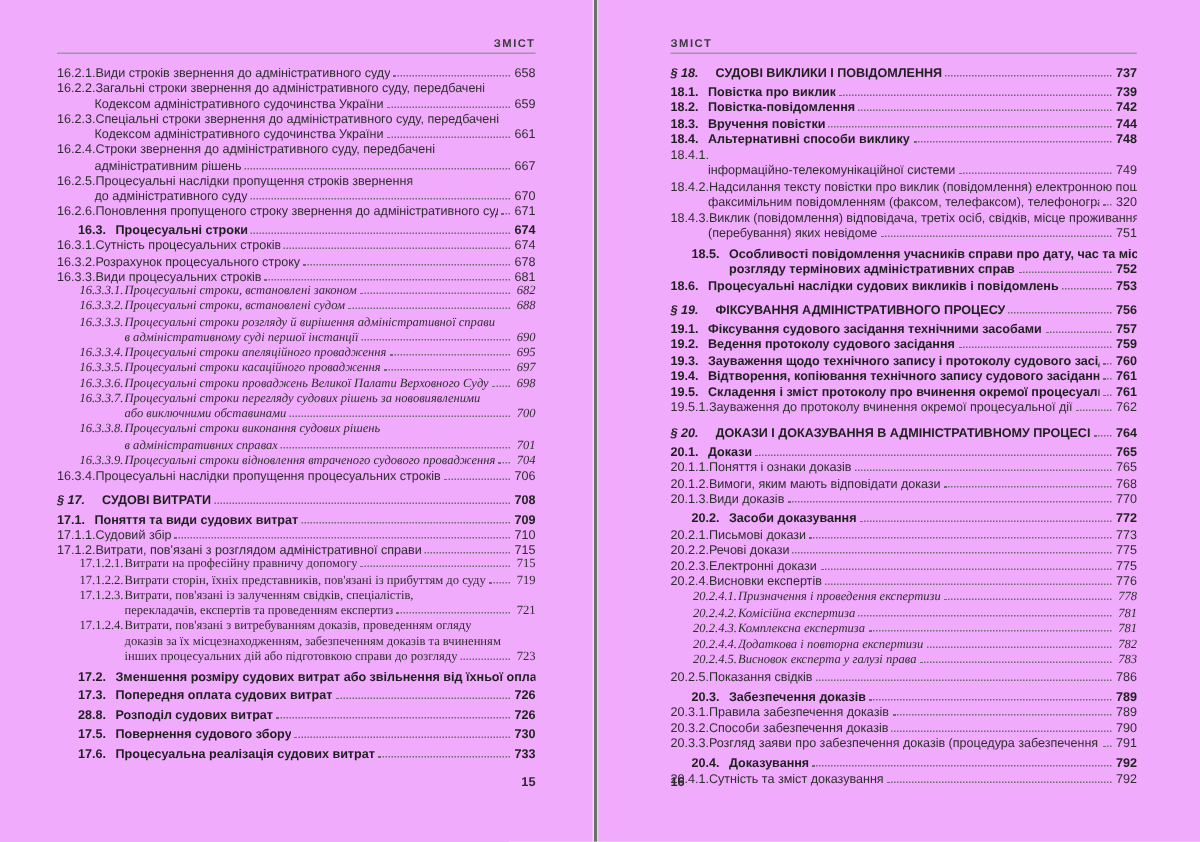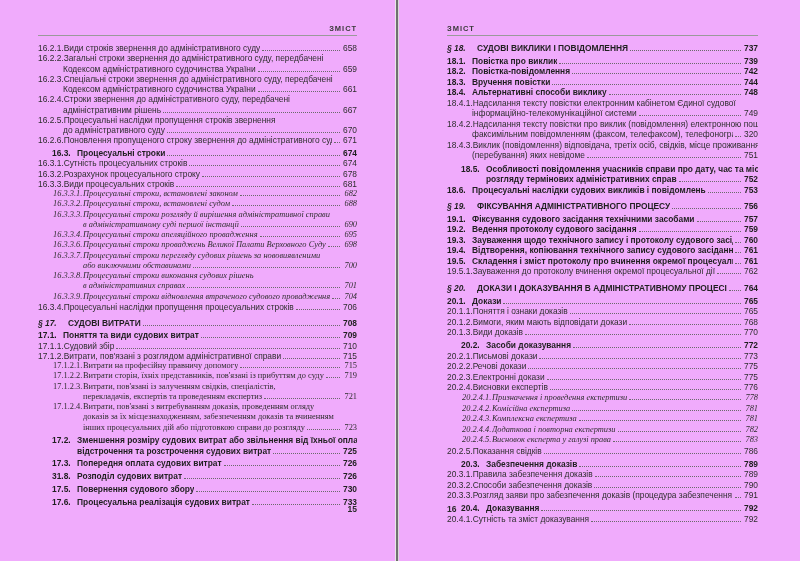--- a/index.html
+++ b/index.html
@@ -73,21 +73,21 @@
     height: 1px;
   }
   .pg { flex: 0 0 auto; min-width: 15px; text-align: right; }
 
   .gap-lg { margin-top: 6px; }
   .gap-sm { margin-top: 2.5px; margin-left: 14px; }
   .lvl-s { margin-bottom: 2px; }
 
   .folio {
     position: absolute;
-    top: 480px;
+    top: 492px;
     width: 100%;
     font-size: 8.5px;
     font-weight: bold;
     color: #2a2a2a;
   }
   .folio-right { text-align: right; }
   .folio-left  { text-align: left; }
 </style>
 </head>
 <body>
@@ -220,20 +220,28 @@
         <div class="entry lvl-4 italic">
           <div class="line">
             <span class="num">16.3.3.4.</span>
             <span class="txt">Процесуальні строки апеляційного провадження</span>
             <span class="dots"></span>
             <span class="pg">695</span>
           </div>
         </div>
         <div class="entry lvl-4 italic">
           <div class="line">
+            <span class="num">16.3.3.5.</span>
+            <span class="txt">Процесуальні строки касаційного провадження</span>
+            <span class="dots"></span>
+            <span class="pg">697</span>
+          </div>
+        </div>
+        <div class="entry lvl-4 italic">
+          <div class="line">
             <span class="num">16.3.3.6.</span>
             <span class="txt">Процесуальні строки проваджень Великої Палати Верховного Суду</span>
             <span class="dots"></span>
             <span class="pg">698</span>
           </div>
         </div>
         <div class="entry lvl-4 italic">
           <div class="line">
             <span class="num">16.3.3.7.</span>
             <span class="txt">Процесуальні строки перегляду судових рішень за нововиявленими</span>
@@ -342,37 +350,32 @@
             <span class="txt">інших процесуальних дій або підготовкою справи до розгляду</span>
             <span class="dots"></span>
             <span class="pg">723</span>
           </div>
         </div>
         <div class="entry lvl-2 bold gap-sm">
           <div class="line">
             <span class="num">17.2.</span>
             <span class="txt">Зменшення розміру судових витрат або звільнення від їхньої оплати,</span>
           </div>
-          <div class="line cont">
-            <span class="txt">відстрочення та розстрочення судових витрат</span>
-            <span class="dots"></span>
-            <span class="pg">725</span>
-          </div>
         </div>
         <div class="entry lvl-2 bold gap-sm">
           <div class="line">
             <span class="num">17.3.</span>
             <span class="txt">Попередня оплата судових витрат</span>
             <span class="dots"></span>
             <span class="pg">726</span>
           </div>
         </div>
         <div class="entry lvl-2 bold gap-sm">
           <div class="line">
-            <span class="num">31.8.</span>
+            <span class="num">28.8.</span>
             <span class="txt">Розподіл судових витрат</span>
             <span class="dots"></span>
             <span class="pg">726</span>
           </div>
         </div>
         <div class="entry lvl-2 bold gap-sm">
           <div class="line">
             <span class="num">17.5.</span>
             <span class="txt">Повернення судового збору</span>
             <span class="dots"></span>
@@ -433,21 +436,20 @@
           <div class="line">
             <span class="num">18.4.</span>
             <span class="txt">Альтернативні способи виклику</span>
             <span class="dots"></span>
             <span class="pg">748</span>
           </div>
         </div>
         <div class="entry lvl-3">
           <div class="line">
             <span class="num">18.4.1.</span>
-            <span class="txt">Надсилання тексту повістки електронним кабінетом Єдиної судової</span>
           </div>
           <div class="line cont">
             <span class="txt">інформаційно-телекомунікаційної системи</span>
             <span class="dots"></span>
             <span class="pg">749</span>
           </div>
         </div>
         <div class="entry lvl-3">
           <div class="line">
             <span class="num">18.4.2.</span>

